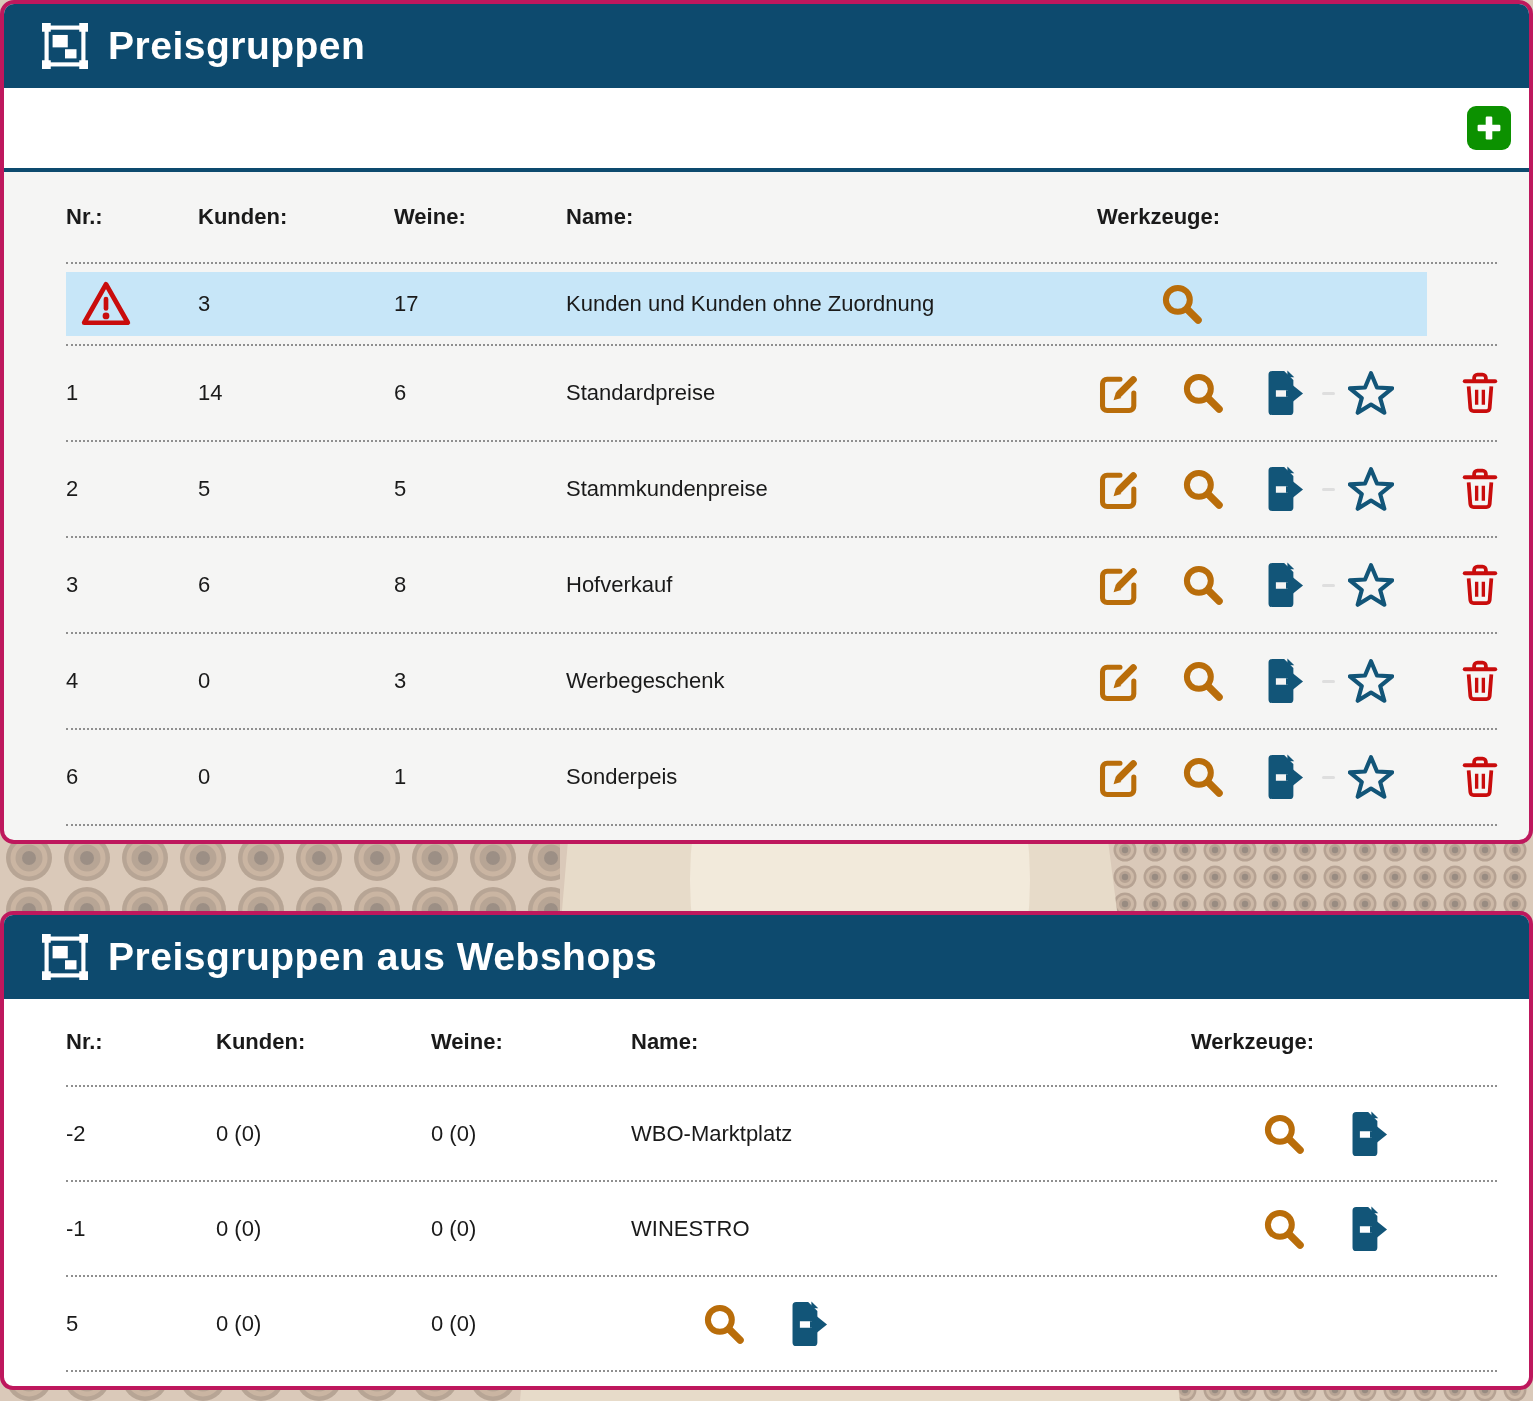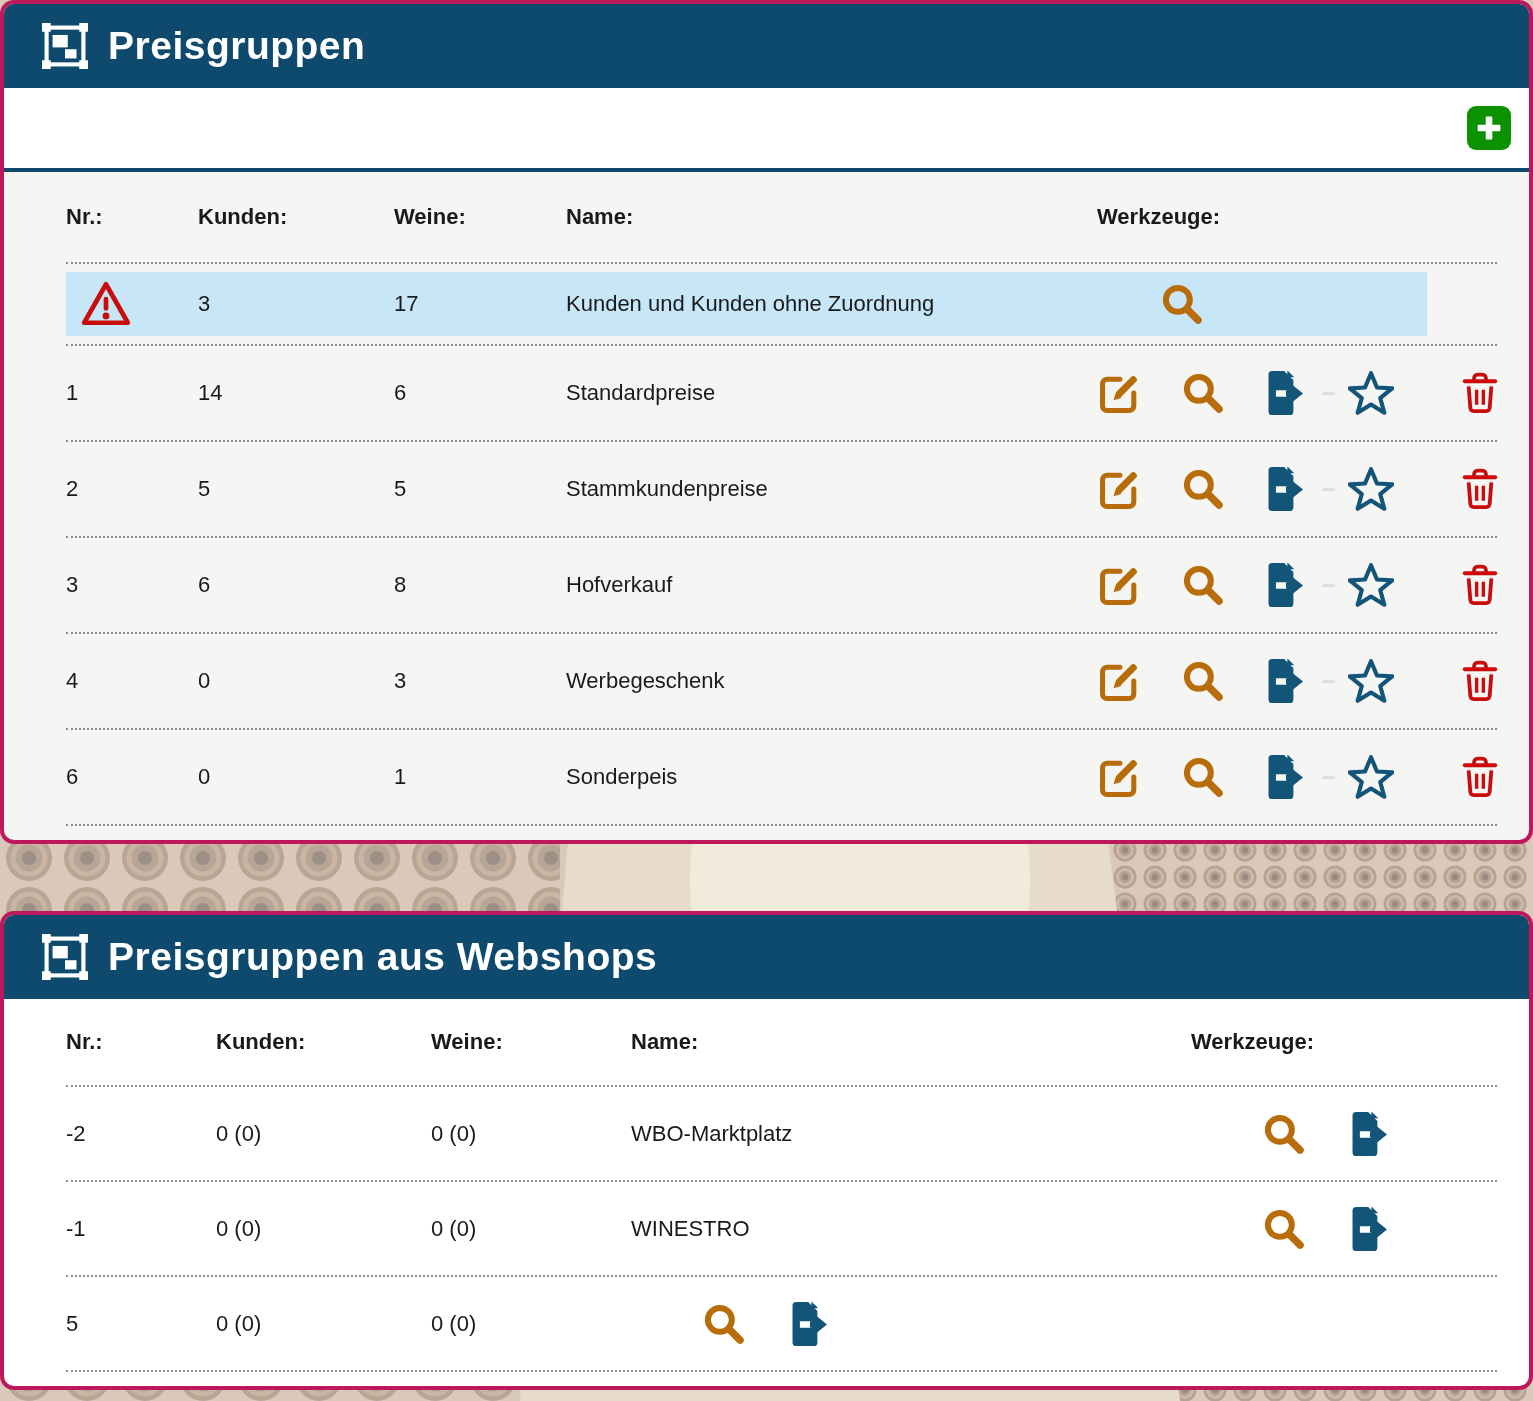--- a/index.html
+++ b/index.html
@@ -50,21 +50,21 @@
   .tool svg{width:100%;height:100%;}
   .tool.orange{color:#b96d0a;}
   .tool.blue{color:#125578;}
   .tool.red{color:#c90c0c;}
   .tool.trash{width:42px;margin-left:28px;}
   .dash{width:13px;height:3px;background:#dedede;border-radius:2px;margin:0 -24px;flex:0 0 auto;}
   .warn-tools{padding-left:78px;}
   .panel-webshops .tools{padding-left:70px;gap:40px;}
 
   
-  .panel-webshops{background:#ffffff;}
+  .panel-webshops{background:#ffffff;border-radius:13px;}
   .gap-strip{height:67px;}
   .webshop-gap{height:5px;}
 </style>
 </head>
 <body>
 
 <svg width="0" height="0" style="position:absolute">
   <defs>
     <symbol id="sym-objgroup" viewBox="0 0 100 100">
       <rect x="10" y="10" width="80" height="80" fill="none" stroke="currentColor" stroke-width="9"></rect>

